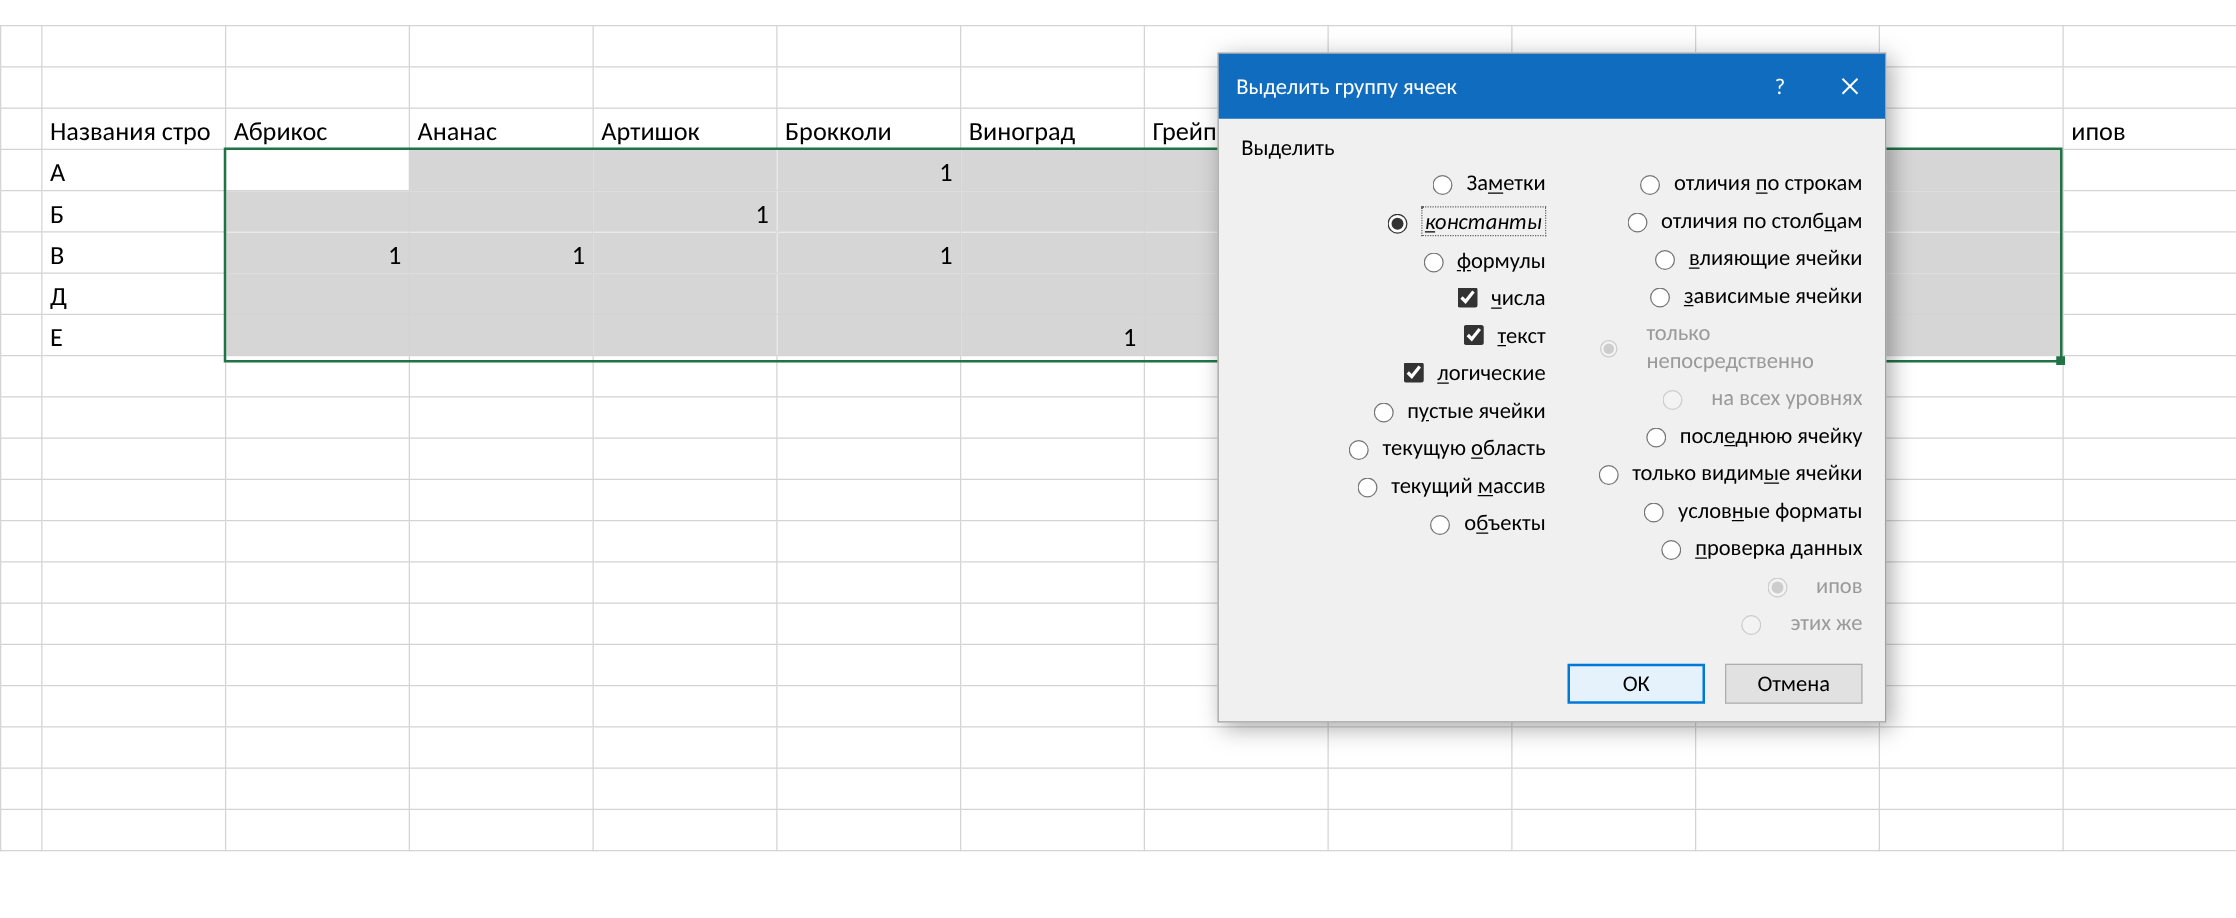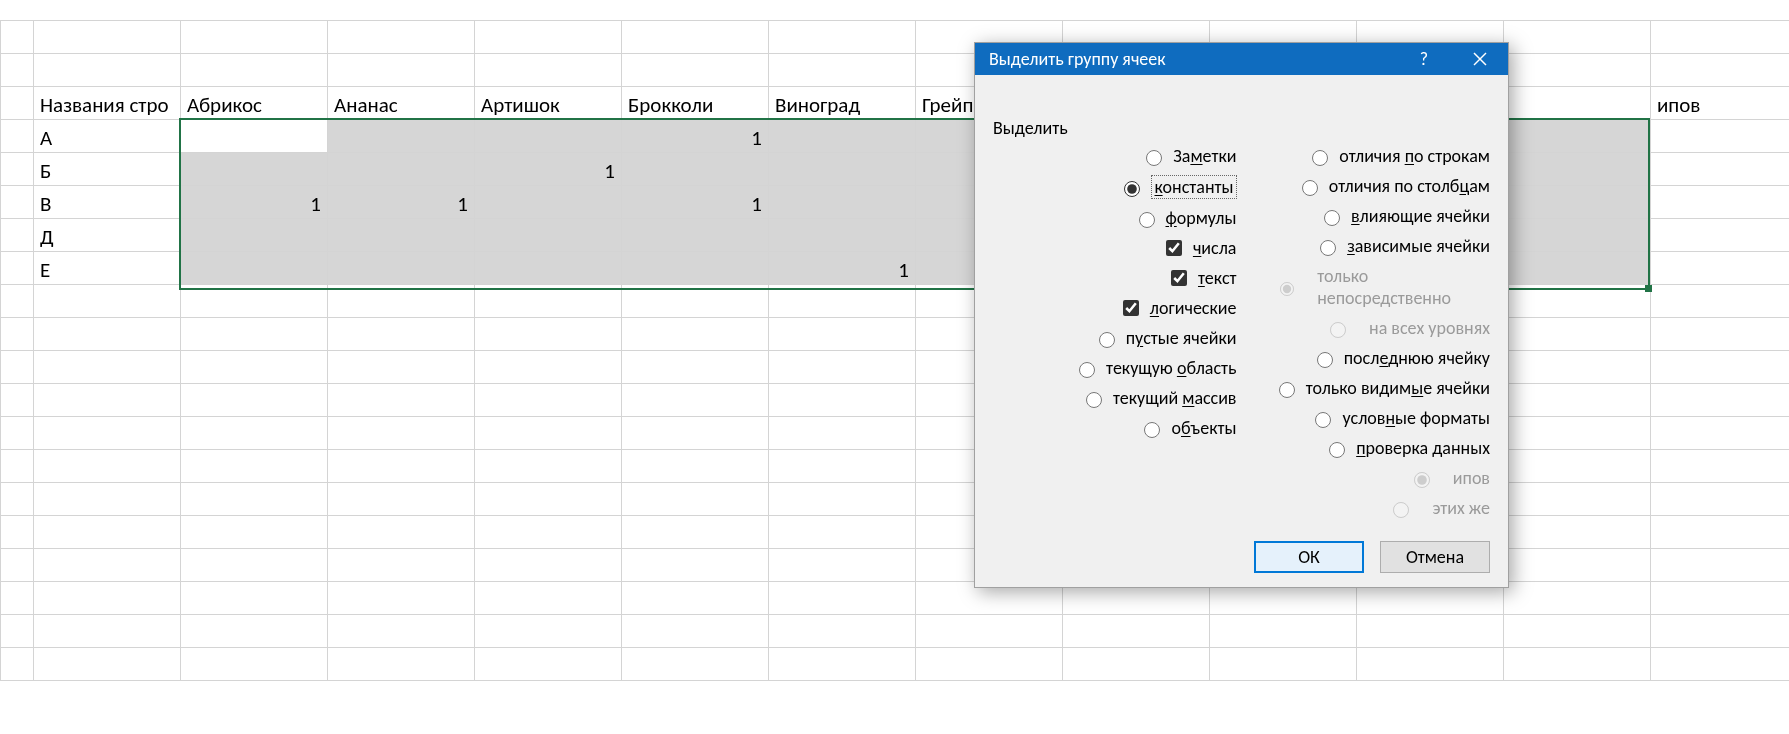--- a/index.html
+++ b/index.html
@@ -57,49 +57,49 @@
     width: 535px;
     background: #f0f0f0;
     border: 1px solid #a0a0a0;
     box-shadow: 4px 4px 18px rgba(0,0,0,.35);
     font-size: 18px;
     color: #000;
   }
   .titlebar {
     background: #0f6cbf;
     color: #fff;
-    height: 32px;
+    height: 52px;
     display: flex;
     align-items: center;
     padding: 0 0 0 14px;
     font-size: 18px;
   }
   .titlebar .title { flex: 1; }
   .titlebar .winbtn {
     width: 56px; height: 44px;
     display:flex;align-items:center;justify-content:center;
     color:#fff;font-size:18px;
   }
   .dlg-body { padding: 12px 18px 14px 18px; }
-  .group-label{ margin-bottom:6px; font-size:18px;margin-top:30px;}
+  .group-label{ margin-bottom:6px; font-size:18px;}
   .cols { display:flex; gap:10px;}
   .col { flex:1; display:flex; flex-direction:column; gap:8px;align-items:flex-end; }
   label.opt{
     display:flex; align-items:center; gap:8px;
     font-size:18px; cursor:pointer;
   }
   label.opt.ind1{ padding-left:28px;}
   label.opt.ind2{ padding-left:28px;}
   label.opt.disabled{ color:#9a9a9a; cursor:default;gap:20px;}
   label.opt input[type=radio], label.opt input[type=checkbox]{
     width:16px;height:16px; accent-color:#333;
   }
   label.opt.disabled input{ accent-color:#bbb; }
   .mm{ text-decoration: underline; text-underline-offset:2px;}
-  .dotted{ border:1px dotted #666; padding:0 2px;}
+  .dotted{ border:1px dotted #666; padding:0 2px;font-style:italic;}
   .btn-row{
     display:flex; justify-content:flex-end; gap:16px;
     padding-top:22px;
   }
   button.dlg-btn{
     width:110px; height:32px;
     background:#e1e1e1; border:1px solid #adadad;
     font-size:18px; font-family:inherit;
     cursor:pointer;
   }

